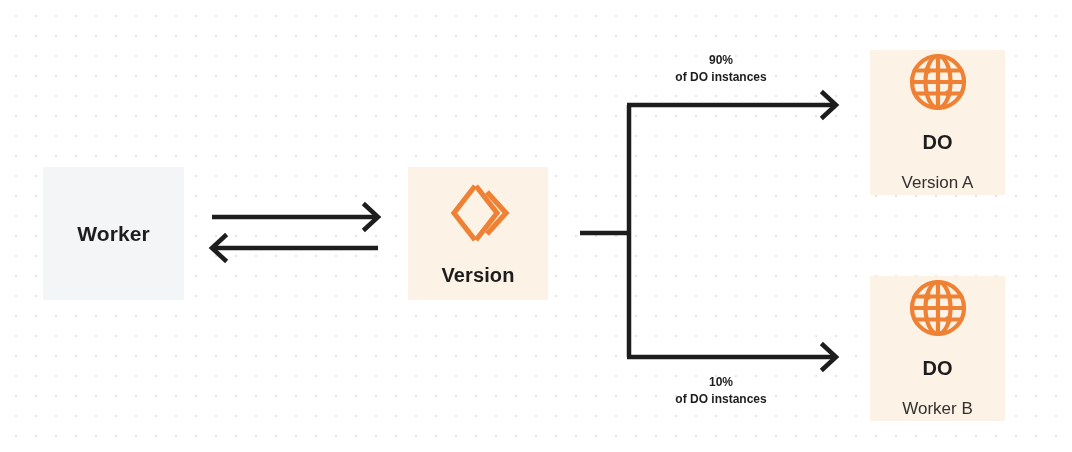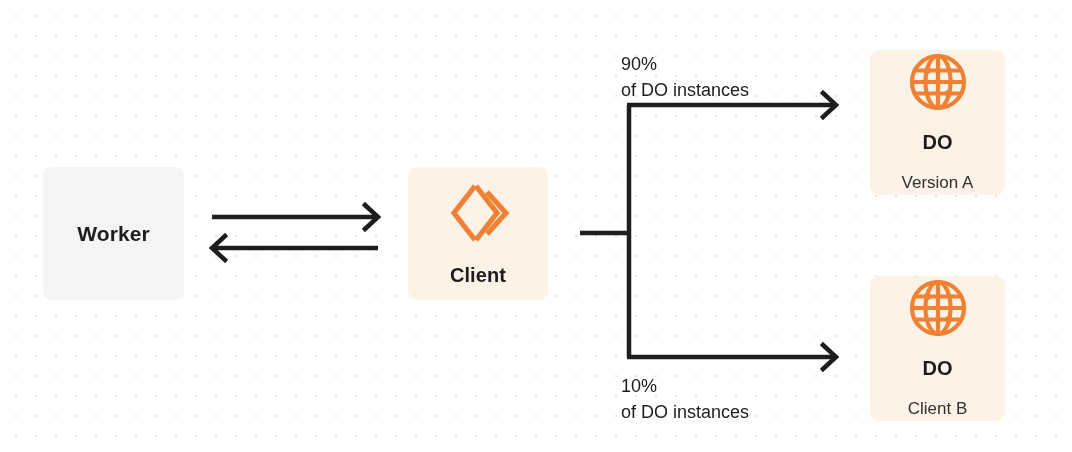--- a/index.html
+++ b/index.html
@@ -25,21 +25,21 @@
   }
 
   
   .node {
     position: absolute;
     box-sizing: border-box;
     display: flex;
     flex-direction: column;
     align-items: center;
     justify-content: center;
-    border-radius: 9px;
+    border-radius: 0;
   }
 
   .node-client {
     left: 43px;
     top: 167px;
     width: 141px;
     height: 133px;
     background-color: #f4f5f7;
   }
 
@@ -102,23 +102,23 @@
     left: 0;
     top: 0;
     width: 1072px;
     height: 452px;
     overflow: visible;
   }
 
   
   .edge-label {
     position: absolute;
-    text-align: left;
-    font-size: 18px;
-    font-weight: normal;
+    text-align: center;
+    font-size: 12px;
+    font-weight: bold;
     color: #1d1d1d;
     line-height: 1.42;
     white-space: nowrap;
   }
 
   .label-top {
     left: 621px;
     top: 52px;
     width: 200px;
   }
@@ -182,21 +182,21 @@
         <g fill="none" stroke="#ee8133" stroke-width="5.2" stroke-linejoin="miter" stroke-linecap="butt">
 
           <polyline points="30,5 9,32 30,59"></polyline>
 
           <polyline points="31,5 52,32 31,59"></polyline>
 
           <polyline points="42,11 61,32 42,53"></polyline>
         </g>
       </svg>
     </div>
-    <div class="node-title">Client</div>
+    <div class="node-title">Version</div>
   </div>
 
   <div class="node node-do-a">
     <div class="node-icon">
       <svg width="64" height="64" viewBox="0 0 64 64" xmlns="http://www.w3.org/2000/svg">
         <g fill="none" stroke="#ee8133" stroke-width="4.2" stroke-linecap="round">
           <circle cx="32" cy="32" r="26"></circle>
           <ellipse cx="32" cy="32" rx="12.5" ry="26"></ellipse>
           <line x1="32" y1="6" x2="32" y2="58"></line>
           <line x1="8.6" y1="20.5" x2="55.4" y2="20.5"></line>
@@ -224,16 +224,16 @@
           <line x1="6" y1="32" x2="58" y2="32"></line>
           <line x1="8.6" y1="43.5" x2="55.4" y2="43.5"></line>
         </g>
         <g fill="#ee8133" stroke="none">
           <circle cx="21.5" cy="20.5" r="3.4"></circle>
           <circle cx="42.5" cy="43.5" r="3.4"></circle>
         </g>
       </svg>
     </div>
     <div class="node-title">DO</div>
-    <div class="node-subtitle">Client B</div>
+    <div class="node-subtitle">Worker B</div>
   </div>
 
 </div>
 
 </body></html>

